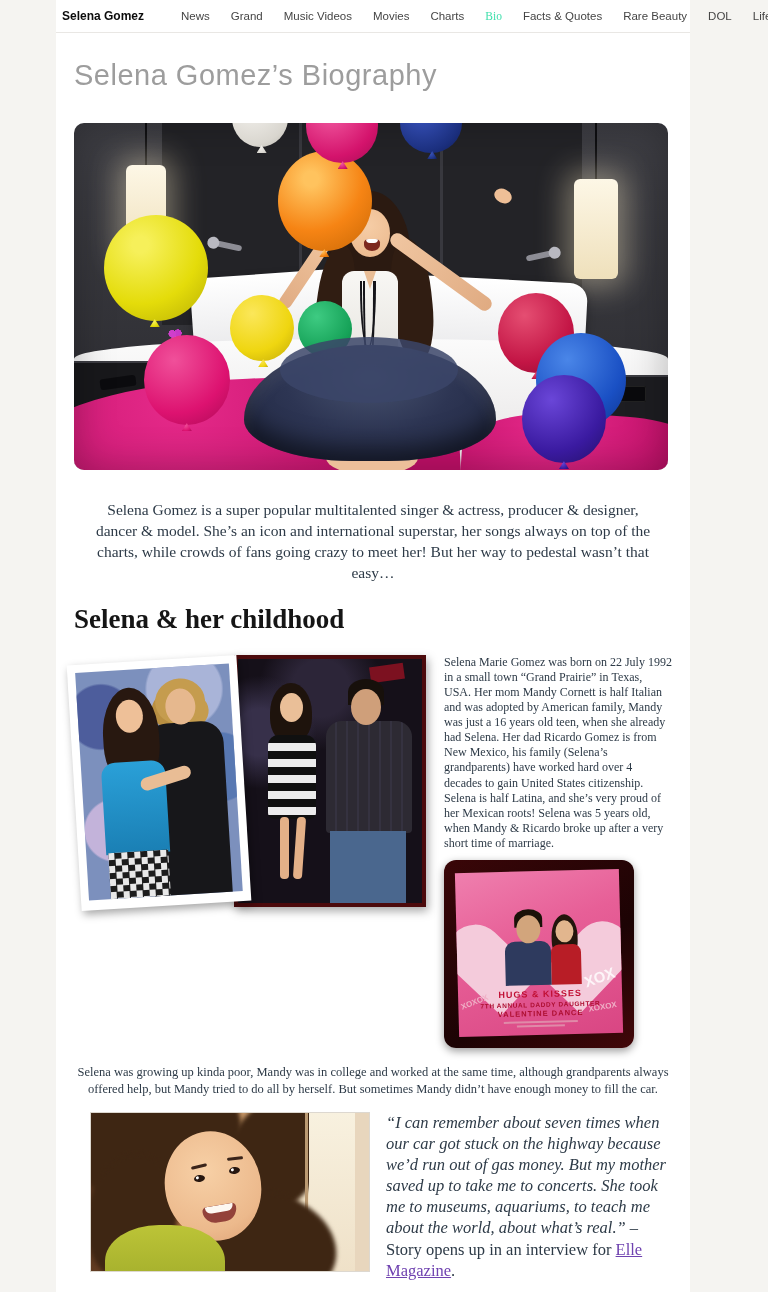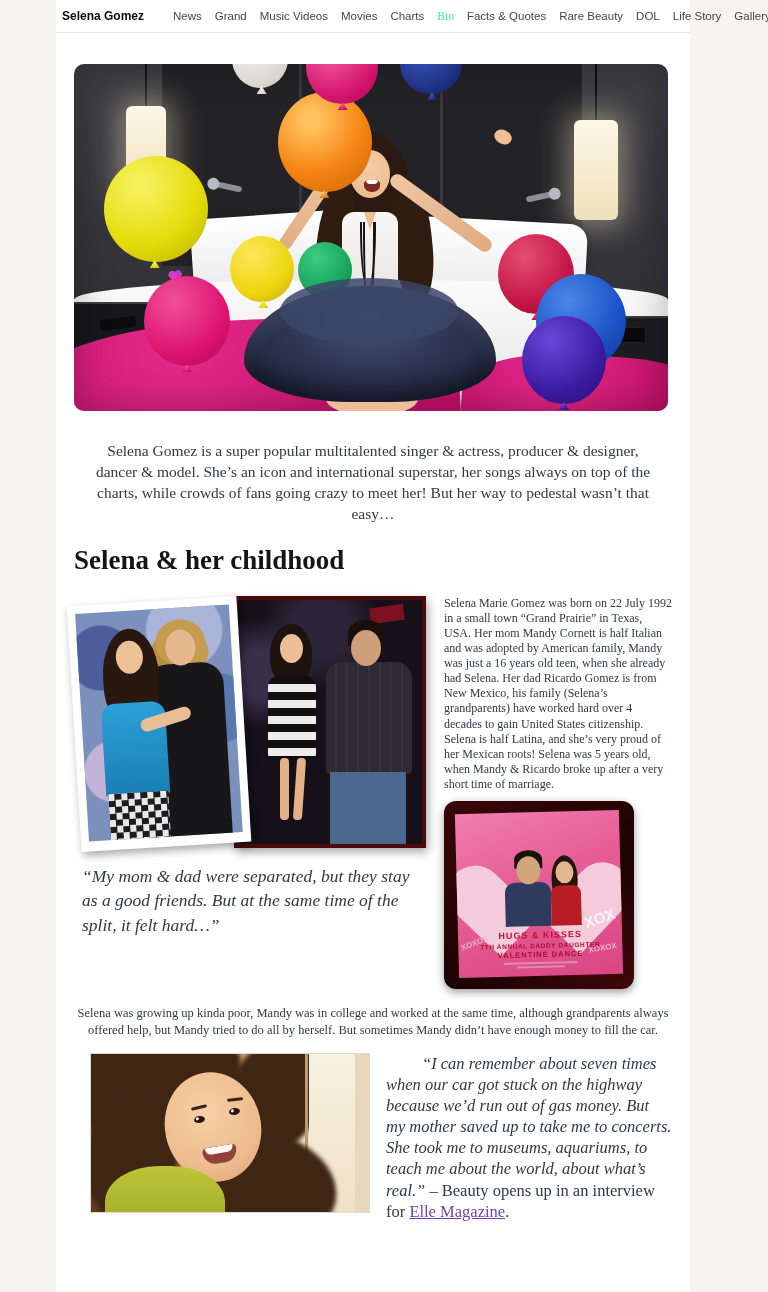--- a/index.html
+++ b/index.html
@@ -1,21 +1,21 @@
 <!DOCTYPE html>
 <html><head>
 <meta charset="utf-8">
 <style>
   * { margin:0; padding:0; box-sizing:border-box; }
   html,body { width:768px; }
   body { height:1292px; overflow:hidden; background:#f5f4f1; font-family:"Liberation Sans","DejaVu Sans",sans-serif; }
   .page { margin-left:56px; width:634px; min-height:1292px; background:#ffffff; }
 
   
-  .topnav { display:flex; align-items:center; gap:13px; padding:9px 10px 9px 6px; border-bottom:1px solid #e9e7e4; }
+  .topnav { display:flex; align-items:center; gap:21px; padding:9px 10px 9px 6px; border-bottom:1px solid #e9e7e4; }
   .brand { font-size:12px; font-weight:bold; color:#0c0c0c; margin-right:16px; white-space:nowrap; cursor:pointer; }
   .nav-item { font-size:11.5px; color:#454545; text-decoration:none; white-space:nowrap; cursor:pointer; }
   .nav-item.active { color:#3ddfab;font-family:Liberation Serif, serif; }
 
   
   h1.page-title { margin:26px 0 0 18px; font-size:29px; font-weight:300; color:#9d9d9d; letter-spacing:.5px; }
 
   
   .hero { position:relative; margin:31px 18px 0; width:594px; height:347px; border-radius:10px; overflow:hidden;
           background:linear-gradient(#3e3e44,#2b2b30); }
@@ -184,21 +184,21 @@
   .p-brow.l { left:100px; top:52px; transform:rotate(-14deg); }
   .p-brow.r { left:136px; top:44px; transform:rotate(-6deg); }
   .p-smile { position:absolute; left:112px; top:92px; width:34px; height:17px; background:#93423a;
       border-radius:6px 6px 18px 18px; transform:rotate(-10deg); overflow:hidden; }
   .p-smile:before { content:""; position:absolute; left:3px; top:0; width:28px; height:7px; background:#fdf8f2; border-radius:0 0 6px 6px; }
   .p-top { position:absolute; left:14px; top:112px; width:120px; height:80px; background:linear-gradient(#bcc437,#9aa628); border-radius:45%; }
   .p-strip { position:absolute; left:218px; top:0; width:46px; height:100%; background:linear-gradient(#f8f1df,#efe1c8); }
   .p-strip-edge { position:absolute; left:214px; top:0; width:3px; height:100%; background:#bb9a72; }
   .p-strip2 { position:absolute; left:264px; top:0; width:16px; height:100%; background:#e8d6bd; }
   .quote2 { flex:1; margin-left:16px; font-size:16.5px; line-height:1.28; }
-  .q-italic { font-style:italic;margin-left:36px; }
+  .q-italic { font-style:italic; }
   .elle-link { color:#6f42b0; text-decoration:underline; cursor:pointer; }
 </style>
 </head>
 <body>
 
 <div class="page">
 
   <nav class="topnav">
     <span class="brand">Selena Gomez</span>
     <a class="nav-item">News</a>
@@ -208,20 +208,21 @@
     <a class="nav-item">Charts</a>
     <a class="nav-item active">Bio</a>
     <a class="nav-item">Facts &amp; Quotes</a>
     <a class="nav-item">Rare Beauty</a>
     <a class="nav-item">DOL</a>
     <a class="nav-item">Life Story</a>
     <a class="nav-item">Gallery</a>
 
   </nav>
 
+  <h1 class="page-title">Selena Gomez’s Biography</h1>
 
   <div class="hero">
     <div class="headboard"></div>
     <div class="cord l"></div>
       <div class="cord r"></div>
     <div class="lamp l"></div>
     <div class="lamp r"></div>
     <div class="sconce l"></div>
     <div class="sconce r"></div>
     <div class="pillow l"></div>
@@ -289,21 +290,20 @@
             <div class="selB-face"></div>
             <div class="selB-leg a"></div>
             <div class="selB-leg b"></div>
             <div class="dadB-shirt"></div>
             <div class="dadB-hair"></div>
             <div class="dadB-face"></div>
             <div class="dadB-jeans"></div>
           </div>
         </div>
       </div>
-      <p class="quote quote1">“My mom &amp; dad were separated, but they stay as a good friends. But at the same time of the split, it felt hard…”</p>
     </div>
     <div class="col-right">
       <p class="bio-text">Selena Marie Gomez was born on 22 July 1992 in a small town “Grand Prairie” in Texas, USA. Her mom Mandy Cornett is half Italian and was adopted by American family, Mandy was just a 16 years old teen, when she already had Selena. Her dad Ricardo Gomez is from New Mexico, his family (Selena’s grandparents) have worked hard over 4 decades to gain United States citizenship. Selena is half Latina, and she’s very proud of her Mexican roots! Selena was 5 years old, when Mandy &amp; Ricardo broke up after a very short time of marriage.</p>
       <div class="framed">
         <div class="card">
           <div class="heart"></div>
           <div class="vDad-shirt"></div>
           <div class="vDad-hair"></div>
           <div class="vDad-face"></div>
           <div class="vSel-hair"></div>
@@ -337,17 +337,17 @@
       <div class="p-hair b"></div>
       <div class="p-face"></div>
       <div class="p-brow l"></div>
       <div class="p-brow r"></div>
       <div class="p-eye l"></div>
       <div class="p-eye r"></div>
       <div class="p-smile"></div>
       <div class="p-top"></div>
     </div>
     <p class="quote quote2">
-      <span class="q-italic">“I can remember about seven times when our car got stuck on the highway because we’d run out of gas money. But my mother saved up to take me to concerts. She took me to museums, aquariums, to teach me about the world, about what’s real.” – </span><span>Beauty opens up in an interview for </span><a class="elle-link">Elle Magazine</a><span>.</span>
+      <span class="q-italic">“I can remember about seven times when our car got stuck on the highway because we’d run out of gas money. But my mother saved up to take me to concerts. She took me to museums, aquariums, to teach me about the world, about what’s real.” – </span><span>Story opens up in an interview for </span><a class="elle-link">Elle Magazine</a><span>.</span>
     </p>
   </div>
 
 </div>
 
 </body></html>

